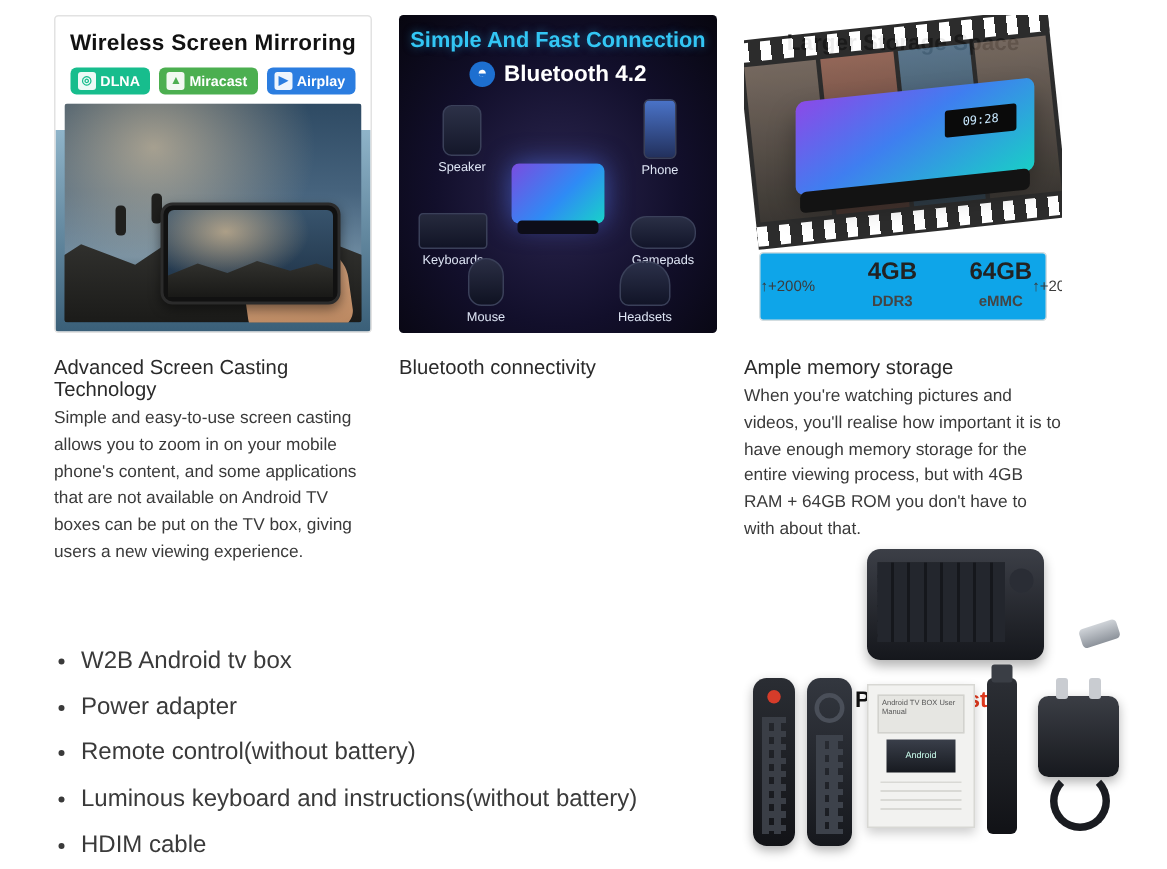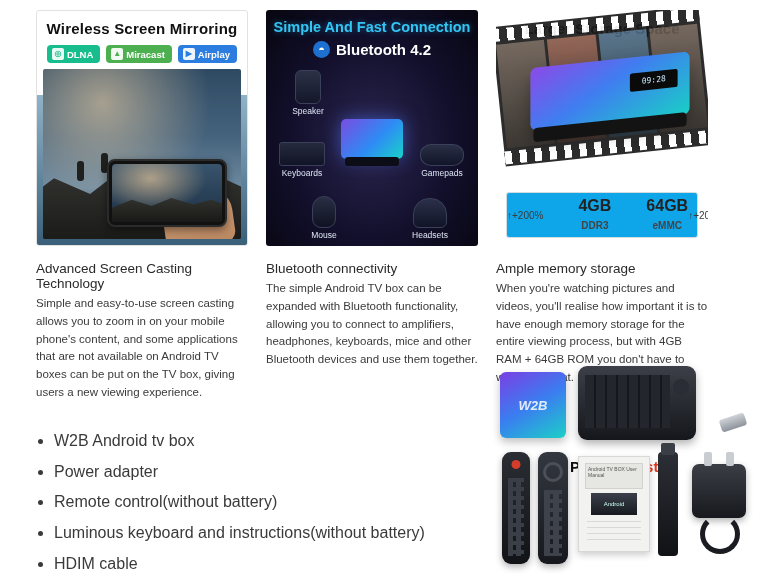--- a/index.html
+++ b/index.html
@@ -18,21 +18,21 @@
 
   
   .features {
     display: flex;
     gap: 18px;
     padding: 10px 36px 0 36px;
   }
   .feature { width: 212px; }
 
   .card {
-    width: 212px; height: 236px;
+    width: 212px; height: 212px;
     border-radius: 3px;
     overflow: hidden;
     position: relative;
   }
 
   
   .card1 {
     background: linear-gradient(#ffffff 0%, #ffffff 36%, #8fb4c9 36%, #3a5f78 100%);
     border: 1px solid #e2e2e2;
   }
@@ -407,40 +407,43 @@
         <div class="c2-sub">
           <span class="bt-glyph">◓</span>
           <span>Bluetooth 4.2</span>
         </div>
         <div class="c2-stage">
           <div class="c2-box"></div>
           <div class="dev dev-speaker">
             <div class="shape"></div>
             <span>Speaker</span>
           </div>
+          <div class="dev dev-phone">
+            <div class="shape"></div>
+            <span>Phone</span>
+          </div>
           <div class="dev dev-keyboard">
             <div class="shape"></div>
             <span>Keyboards</span>
           </div>
           <div class="dev dev-gamepad">
             <div class="shape"></div>
             <span>Gamepads</span>
           </div>
           <div class="dev dev-mouse">
             <div class="shape"></div>
             <span>Mouse</span>
           </div>
           <div class="dev dev-headsets">
             <div class="shape"></div>
             <span>Headsets</span>
           </div>
         </div>
       </div>
       <div class="feat-head">Bluetooth connectivity</div>
-      <div class="feat-body">The simple Android TV box can be expanded with Bluetooth functionality, allowing you to connect to amplifiers, headphones, keyboards, mice and other Bluetooth devices and use them together.</div>
     </div>
 
     <div class="feature">
       <div class="card card3">
         <div class="filmstrip">
           <div class="film-frames">
               <div></div>
               <div></div>
               <div></div>
               <div></div>
@@ -472,23 +475,20 @@
     <ul class="pack-list">
       <li>W2B Android tv box</li>
       <li>Power adapter</li>
       <li>Remote control(without battery)</li>
       <li>Luminous keyboard and instructions(without battery)</li>
       <li>HDIM cable</li>
       <li>Tv box instructions</li>
     </ul>
 
     <div class="pack-visual">
-      <div class="pv-box">
-        <span class="logo">W2B</span>
-      </div>
       <div class="pv-keyboard">
         <div class="keys"></div>
         <div class="pad"></div>
       </div>
       <div class="pv-dongle"></div>
 
       <div class="pv-title">
         <span>Packing </span><span class="accent">List</span>
       </div>
 

